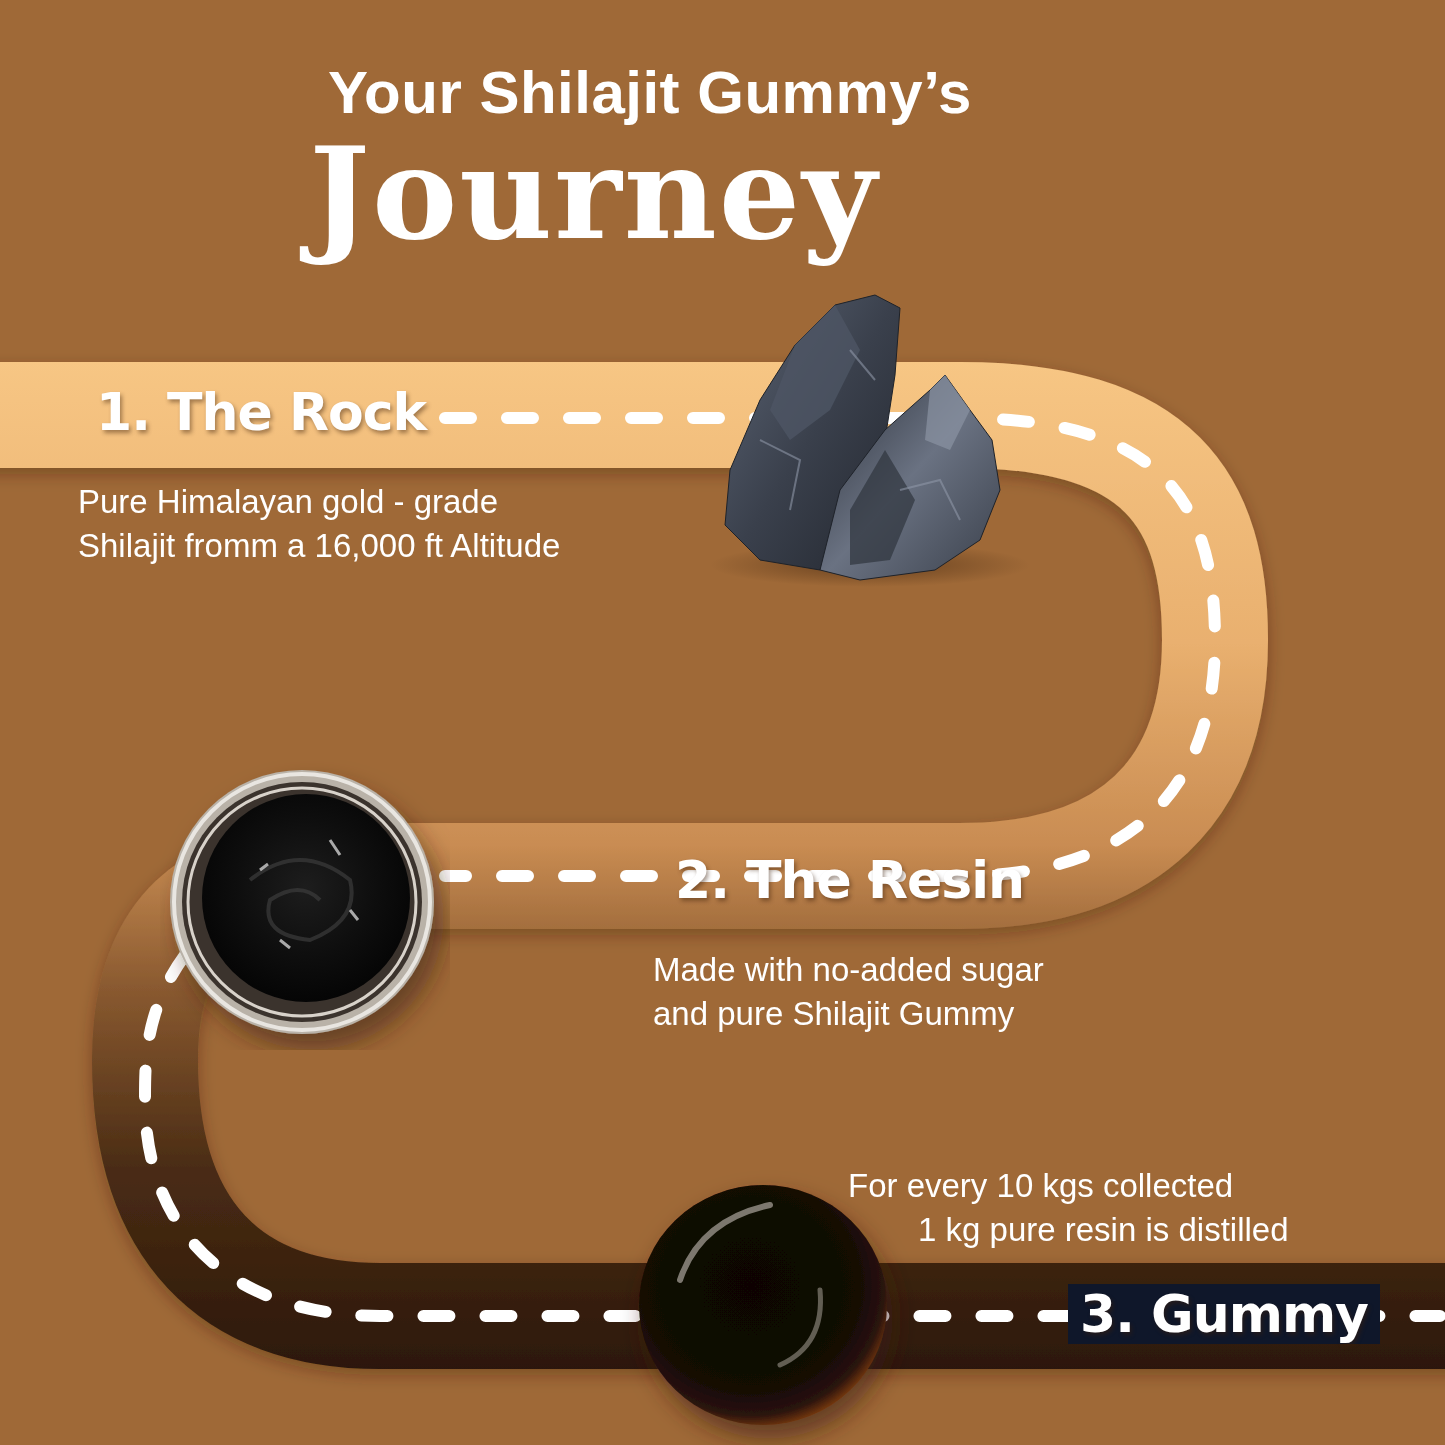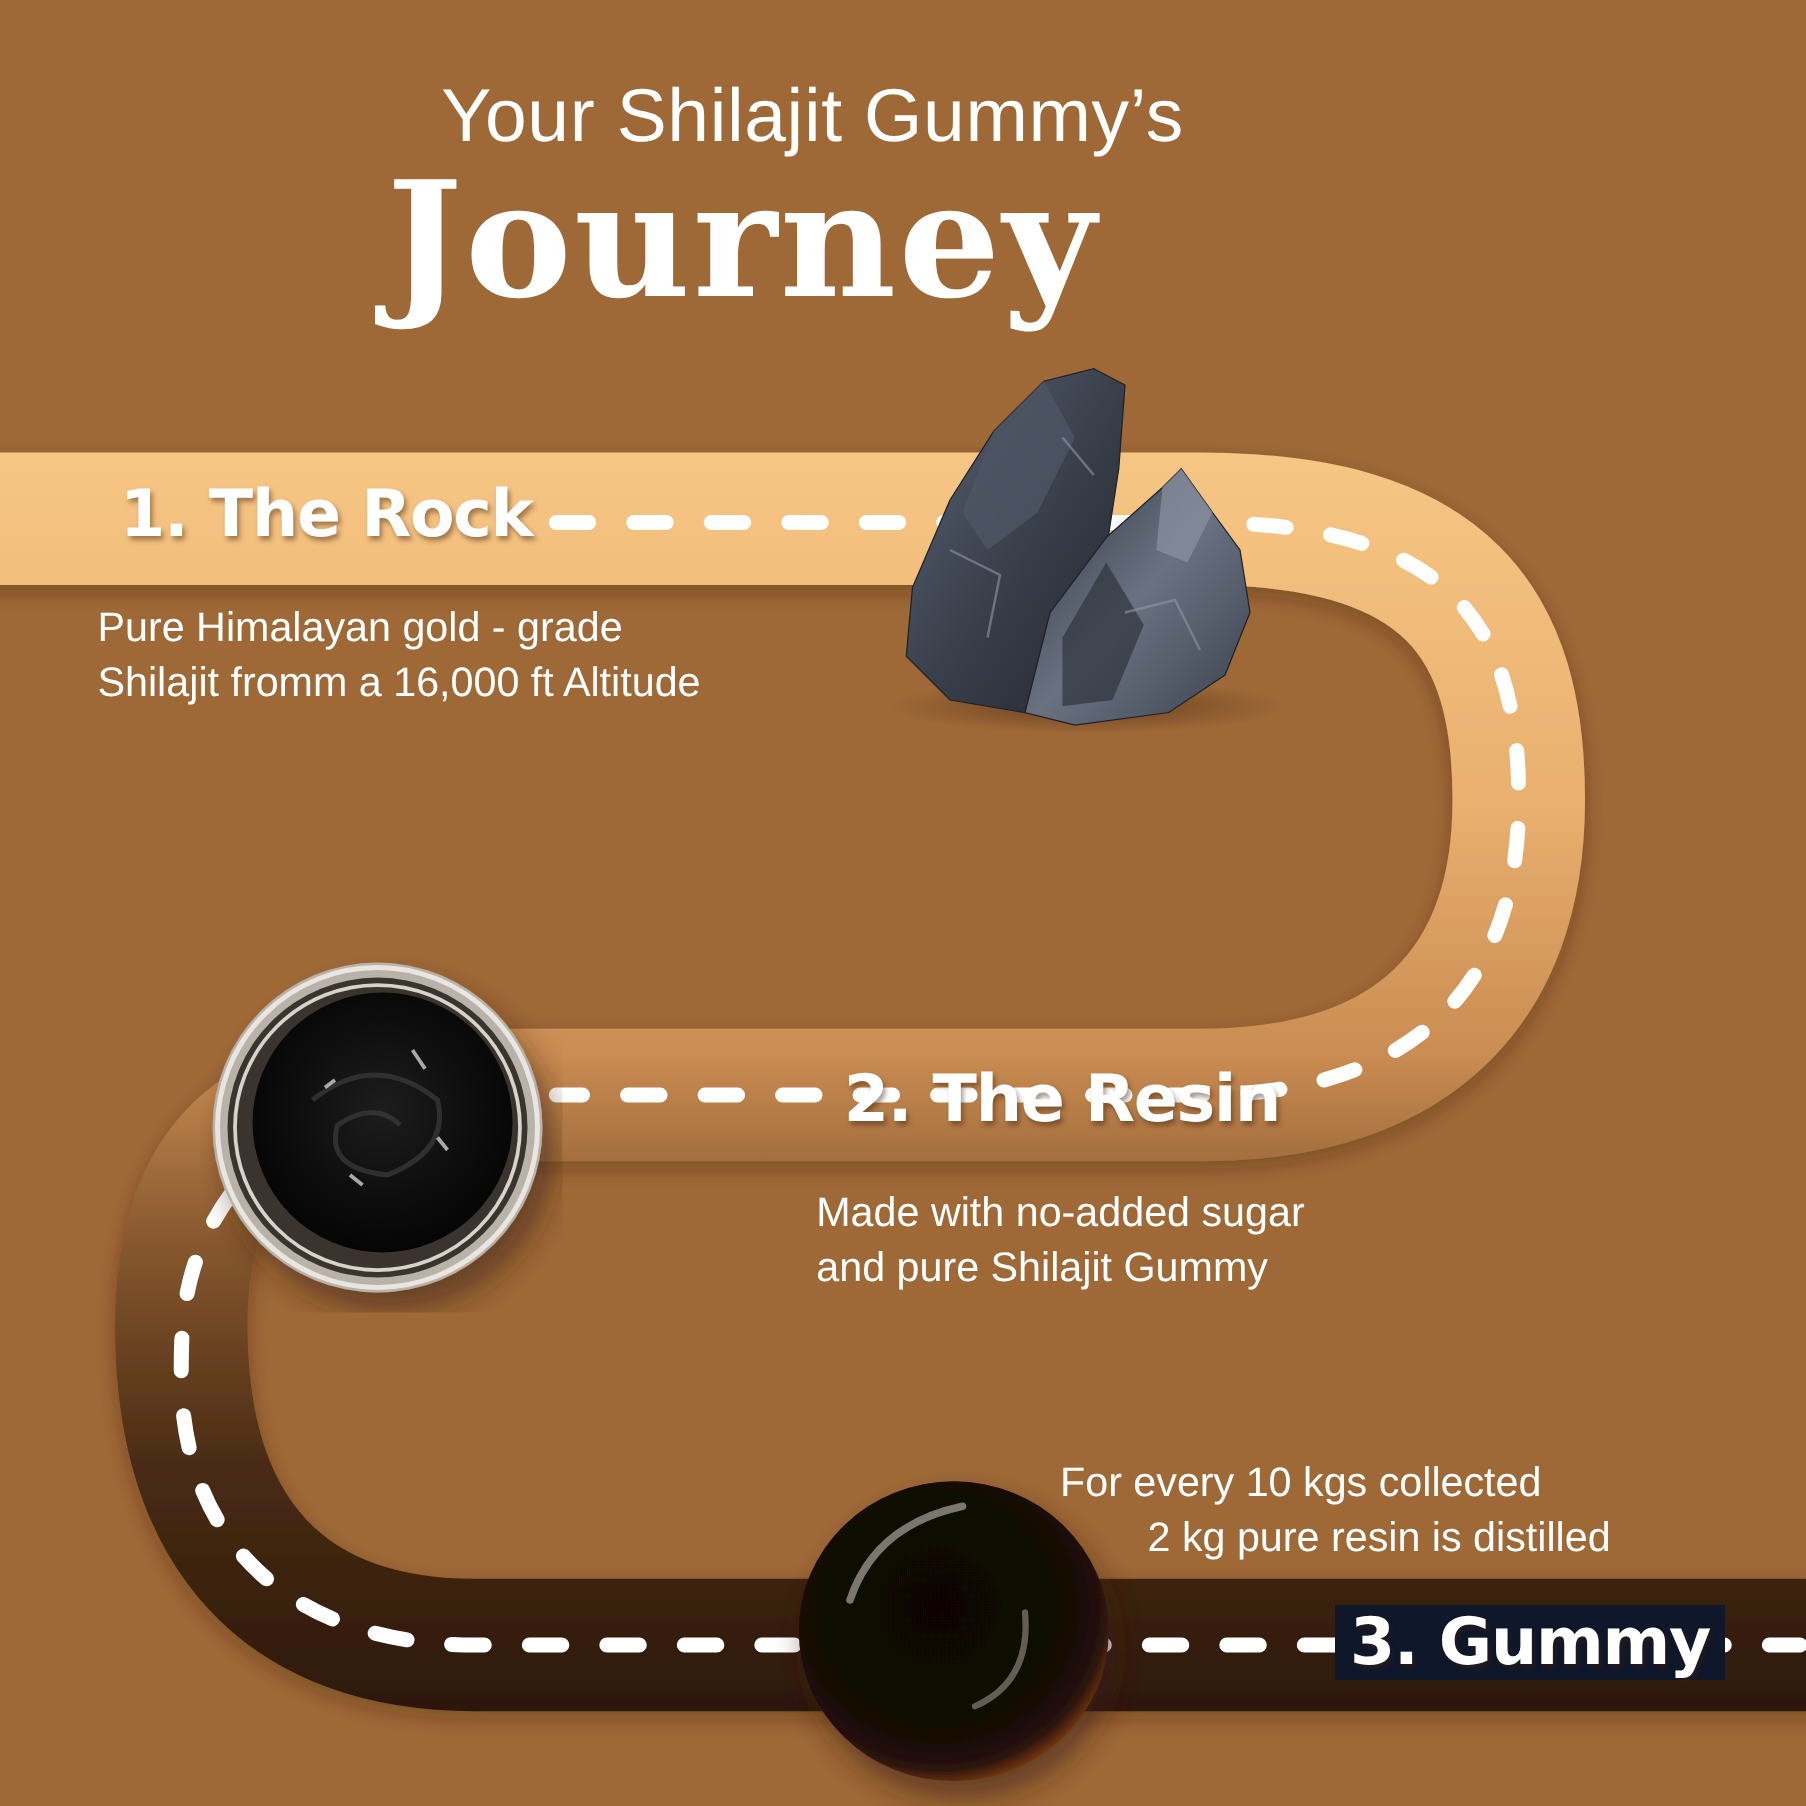--- a/index.html
+++ b/index.html
@@ -7,21 +7,21 @@
     width: 1445px; height: 1445px; overflow: hidden;
     background: #9f6937;
     position: relative;
     font-family: "DejaVu Sans", "Liberation Sans", sans-serif;
   }
   .layer { position: absolute; left: 0; top: 0; }
   .title-top {
     position: absolute; left: 0; width: 1300px; top: 58px;
     text-align: center; color: #ffffff;
     font-family: "Liberation Sans", sans-serif;
-    font-size: 60px; font-weight: 400; letter-spacing: 0.5px;
+    font-size: 60px; font-weight: 700; letter-spacing: 0.5px;
   }
   .title-main {
     position: absolute; left: 0; width: 1188px; top: 118px;
     text-align: center; color: #ffffff;
     font-family: "DejaVu Serif", "Liberation Serif", serif;
     font-size: 128px; font-weight: 700; letter-spacing: 2px;
   }
   .step-title {
     position: absolute; color: #ffffff; font-weight: 700;
     font-family: "DejaVu Sans", sans-serif;
@@ -107,21 +107,21 @@
   <circle cx="142" cy="142" r="132" fill="#b9b2a8" filter="url(#bowlShadow)"></circle>
   <circle cx="142" cy="142" r="128" fill="none" stroke="#e9e6e1" stroke-width="4"></circle>
   <circle cx="142" cy="142" r="120" fill="#3b332d"></circle>
   <circle cx="142" cy="142" r="114" fill="none" stroke="#d8d2ca" stroke-width="3"></circle>
   <circle cx="146" cy="138" r="104" fill="url(#resinFill)"></circle>
   <path d="M90 120 Q140 80 190 120 Q200 160 150 180 Q100 175 110 140 Q140 120 160 140" fill="none" stroke="#3c3c3c" stroke-width="4" opacity="0.7"></path>
   <path d="M170 80 L180 95 M120 180 L130 188 M190 150 L198 160 M100 110 L108 104" stroke="#cfcfcf" stroke-width="3" opacity="0.8"></path>
 </svg>
 
 <div class="step-desc" style="left:848px; top:1164px;">For every 10 kgs collected</div>
-<div class="step-desc" style="left:918px; top:1208px;">2 kg pure resin is distilled</div>
+<div class="step-desc" style="left:918px; top:1208px;">1 kg pure resin is distilled</div>
 <div class="step-title" style="left:1048px; top:1284px; font-size:52px; background:#0f172a; padding:0 12px;">3. Gummy</div>
 
 <svg class="prop" style="left:620px; top:1160px;" width="300" height="285" viewBox="0 0 300 285">
   <defs>
     <radialGradient id="gummyFill" cx="0.45" cy="0.42" r="0.6">
       <stop offset="0" stop-color="#0a0604"></stop>
       <stop offset="0.7" stop-color="#120805"></stop>
       <stop offset="0.9" stop-color="#2a130a"></stop>
       <stop offset="1" stop-color="#7a3a10"></stop>
     </radialGradient>

